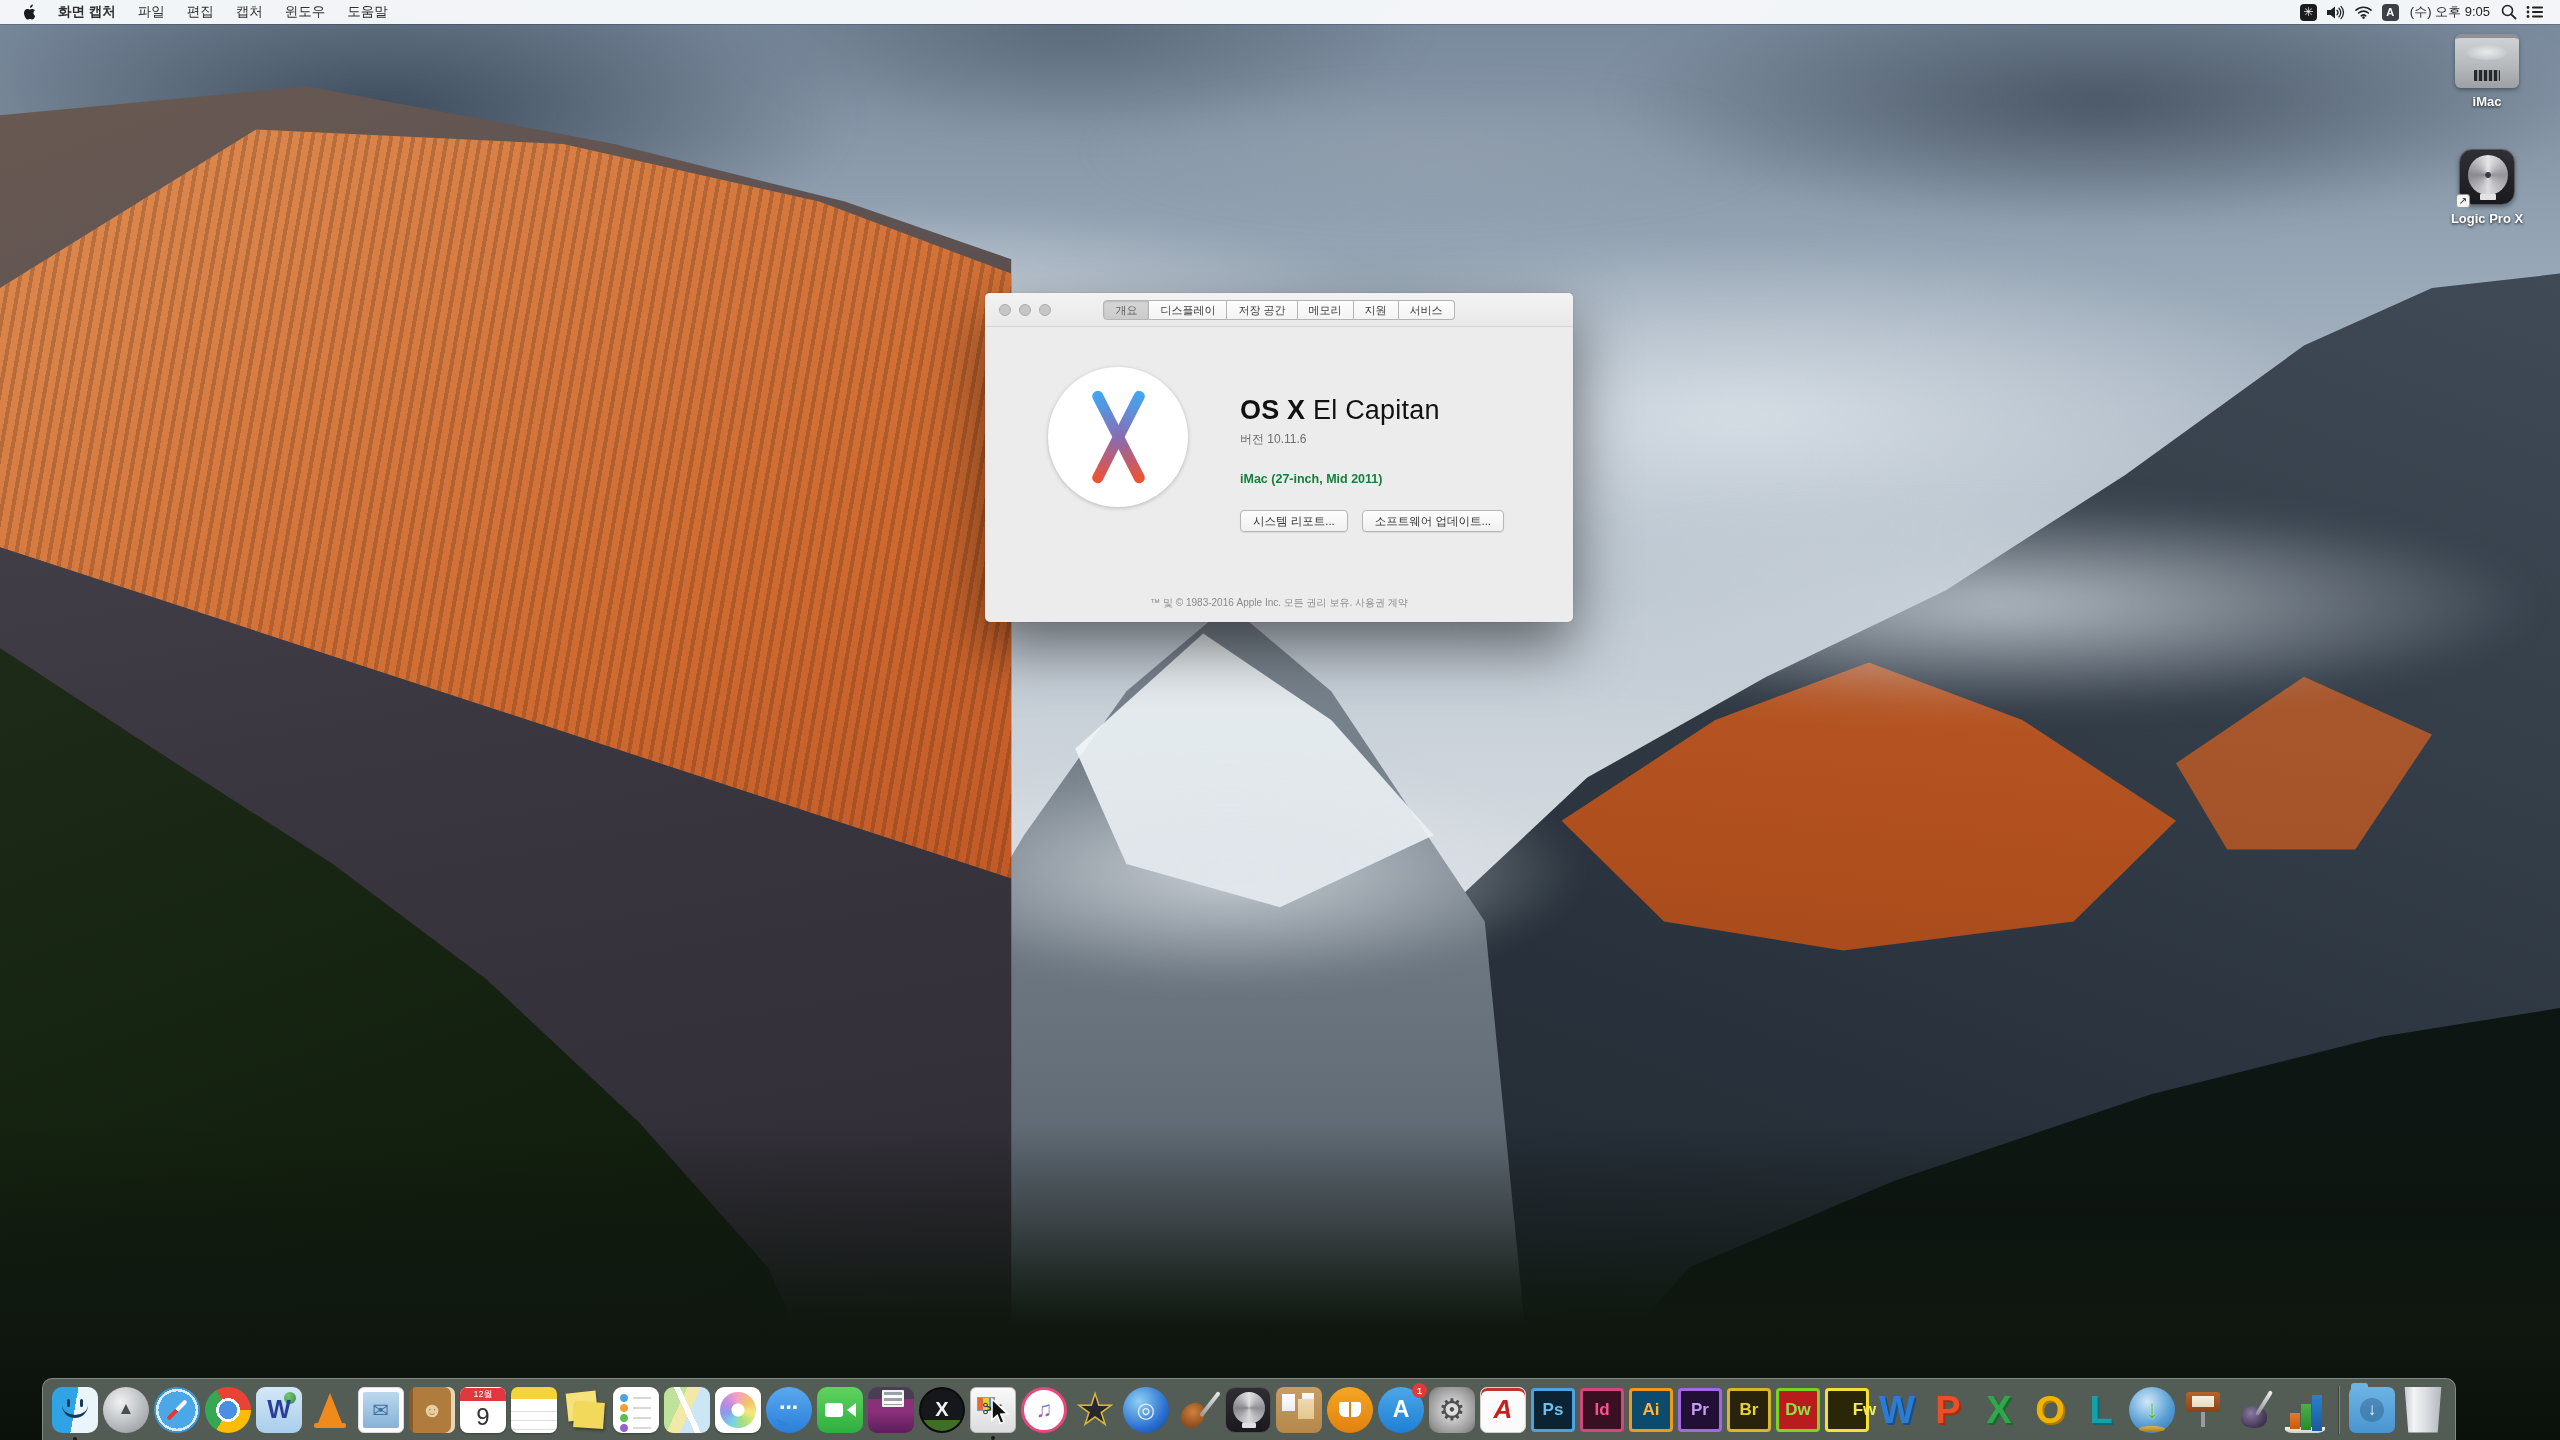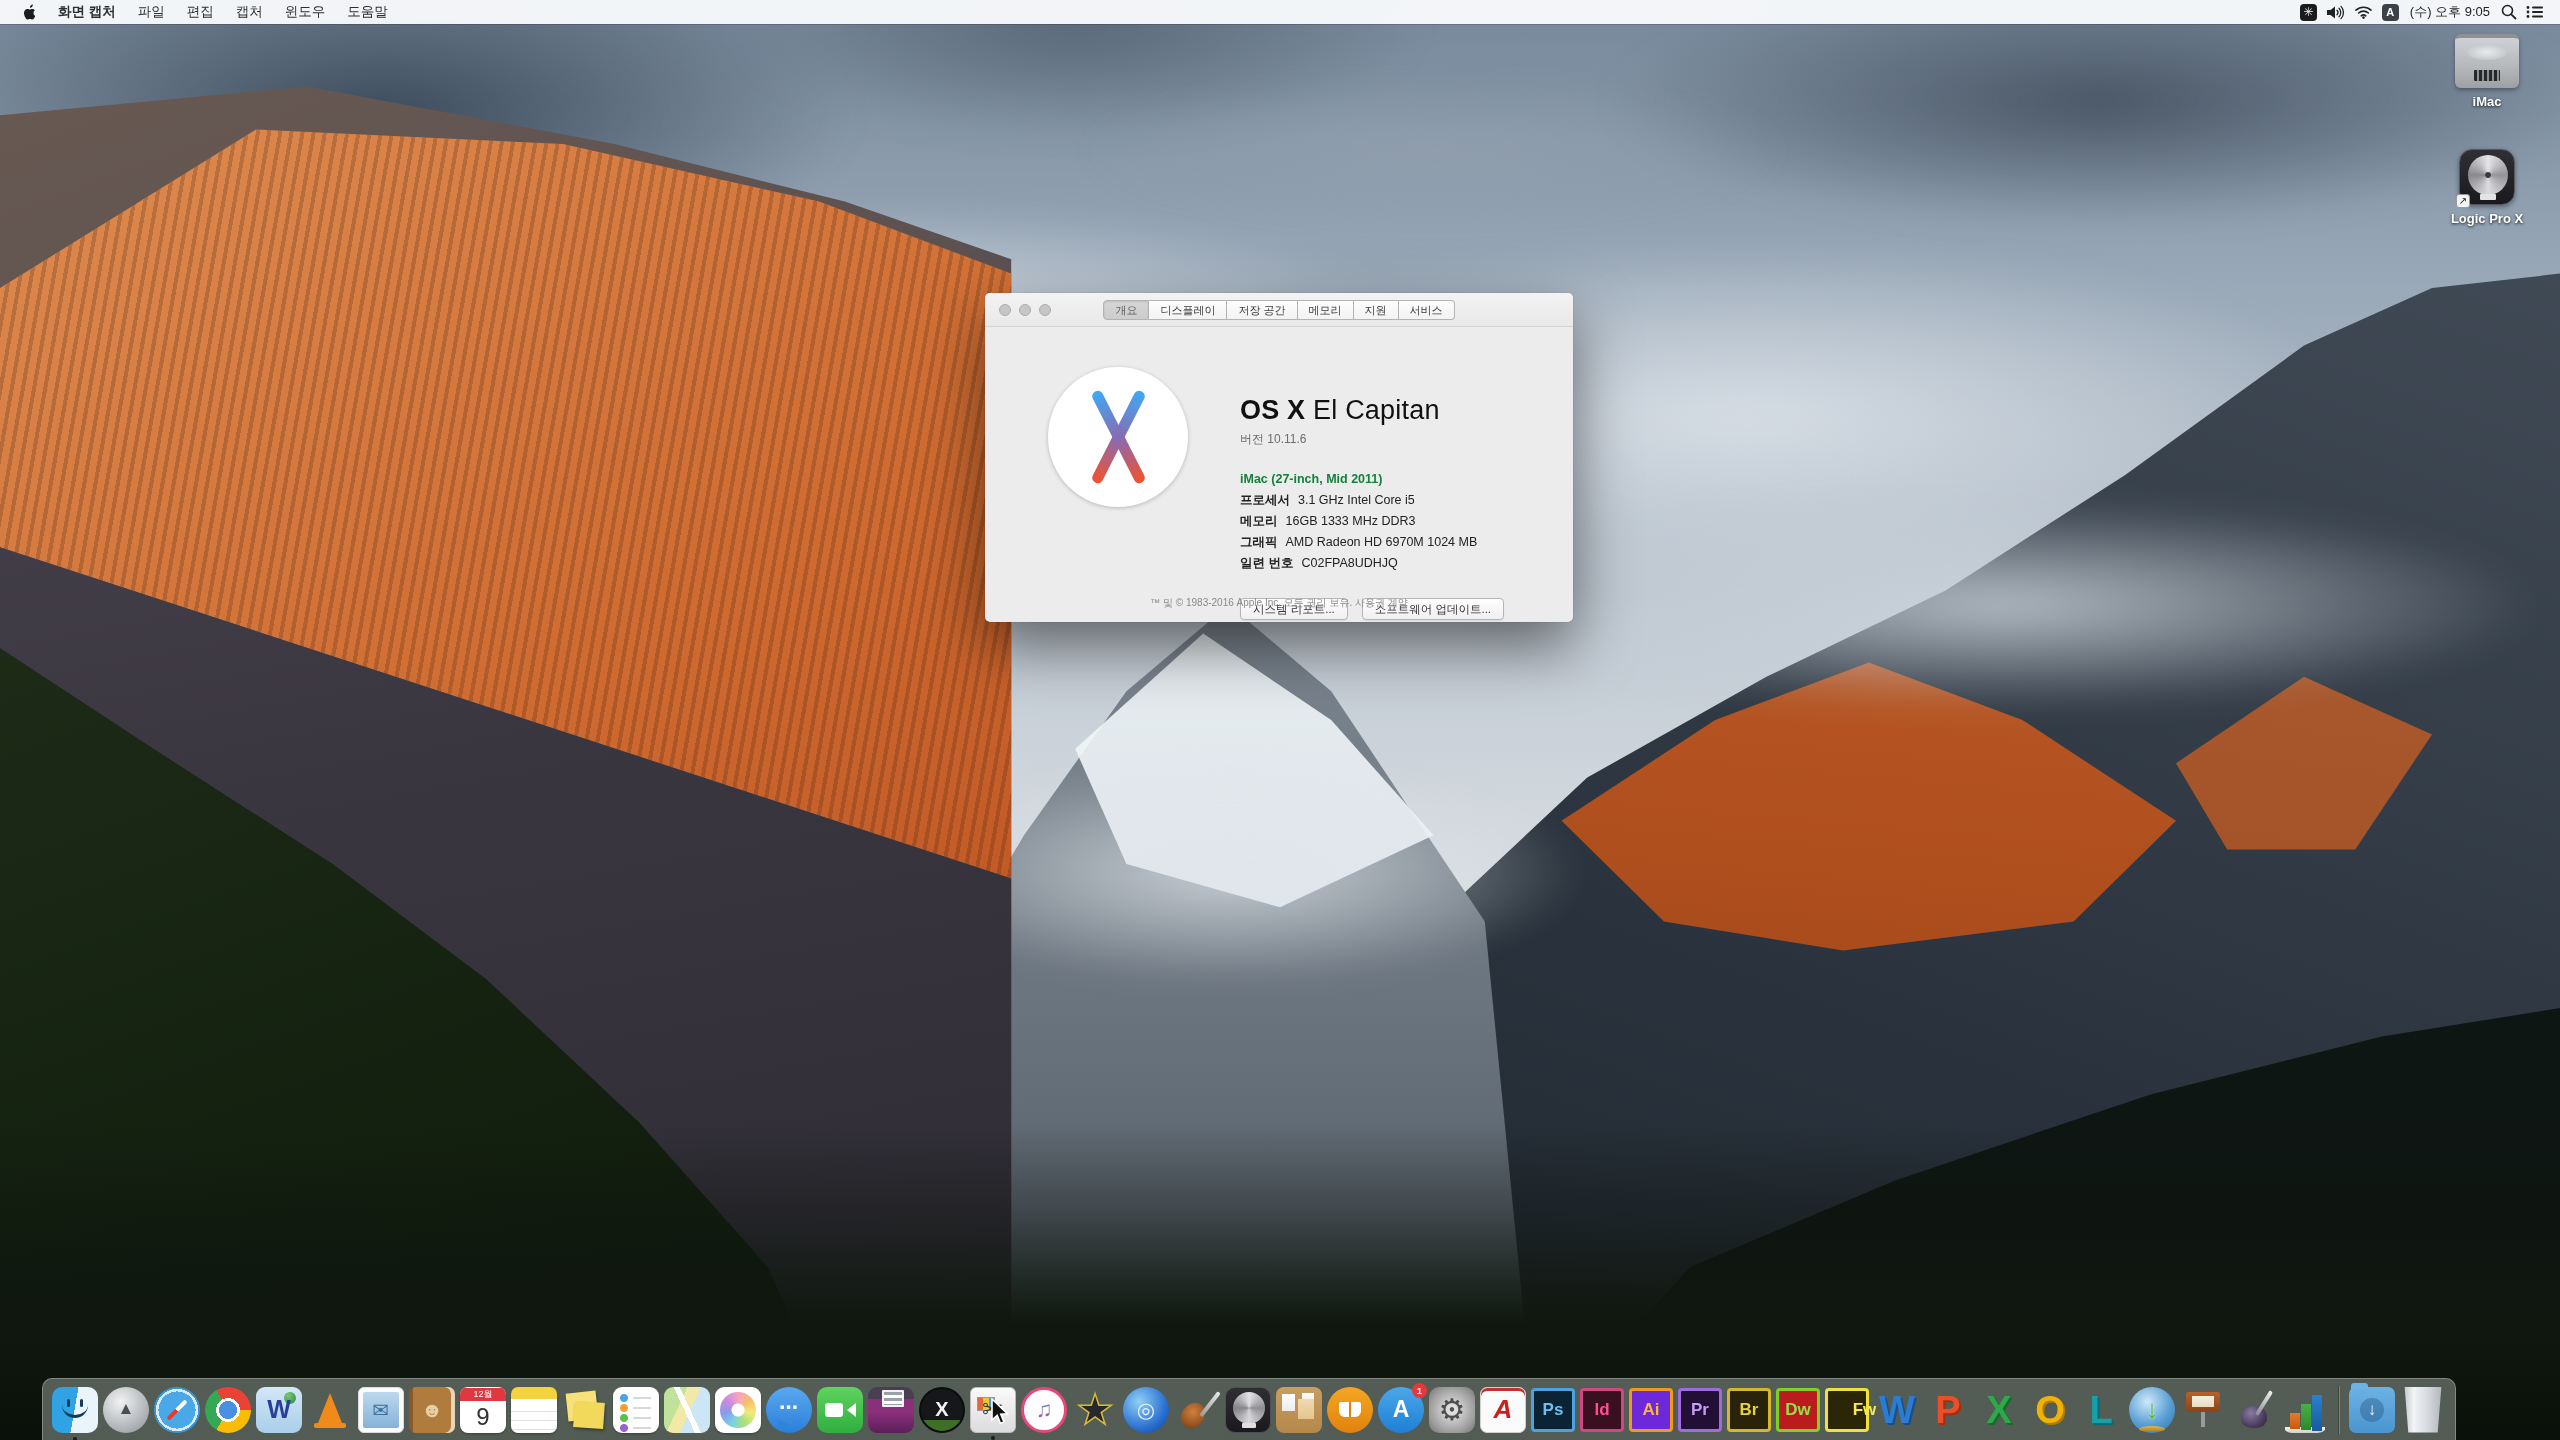--- a/index.html
+++ b/index.html
@@ -230,21 +230,21 @@
   .icon-appstore{border-radius:50%;background:linear-gradient(180deg,#4aa8e8,#1f7fd4);}
   .icon-appstore .glyph{font-size:23px;font-weight:bold;color:#fff;}
   .icon-sysprefs{border-radius:10px;background:radial-gradient(circle,#ececec,#9c9c9c 70%,#6e6e6e);}
   .icon-sysprefs .glyph{font-size:30px;color:#4e4e50;line-height:30px;}
   .icon-acrobat{border-radius:7px;background:#fbfbfb;border:1px solid #d0d0d0;box-shadow:inset 0 3px 0 #c23030;}
   .icon-acrobat .glyph{font-size:26px;font-weight:bold;font-style:italic;color:#c81f1f;}
   .adobe{border-radius:4px;border:3px solid;width:44px;height:44px;}
   .adobe .glyph{font-size:17px;font-weight:bold;}
   .icon-photoshop{background:#0b2333;border-color:#4aa3e0;}.icon-photoshop .glyph{color:#6cc0f5;}
   .icon-indesign{background:#38101f;border-color:#d0487f;}.icon-indesign .glyph{color:#ff4f93;}
-  .icon-illustrator{background:#6d28d9;border-color:#f09a1a;}.icon-illustrator .glyph{color:#ffb53a;}
+  .icon-illustrator{background:#0c4a6e;border-color:#f09a1a;}.icon-illustrator .glyph{color:#ffb53a;}
   .icon-premiere{background:#220f35;border-color:#a06ae0;align-items:center;}.icon-premiere .glyph{color:#c99af5;}
   .icon-bridge{background:#28230a;border-color:#d4b82a;}.icon-bridge .glyph{color:#e8d23a;}
   .icon-dreamweaver{background:#b91c1c;border-color:#7ed321;}.icon-dreamweaver .glyph{color:#93e04a;}
   .icon-fireworks{background:#2b2608;border-color:#f0e23a;padding-left:35px;}.icon-fireworks .glyph{color:#f5ea52;}
   .office .glyph{font-size:38px;font-weight:bold;line-height:40px;}
   .icon-word .glyph{color:#2b7cd3;text-shadow:2px 2px 0 #1a4f8a;}
   .icon-powerpoint .glyph{color:#e8502a;text-shadow:2px 2px 0 #a03010;}
   .icon-excel .glyph{color:#2ea84a;text-shadow:2px 2px 0 #1a6a2a;}
   .icon-outlook .glyph{color:#f0b400;text-shadow:2px 2px 0 #b07a00;}
   .icon-lync .glyph{color:#18a0a8;text-shadow:2px 2px 0 #0d6a70;}
@@ -397,26 +397,20 @@
         <div class="xbar xbar1"></div>
         <div class="xbar xbar2"></div>
       </div>
       <div class="about-text">
         <div class="os-title">
           <span class="os">OS X</span>
           <span>El Capitan</span>
         </div>
         <div class="os-version">버전 10.11.6</div>
         <div class="model">iMac (27-inch, Mid 2011)</div>
-        <div class="spec-list">
-            <div class="spec-row"><span class="sl">프로세서</span><span>3.1 GHz Intel Core i5</span></div>
-            <div class="spec-row"><span class="sl">메모리</span><span>16GB 1333 MHz DDR3</span></div>
-            <div class="spec-row"><span class="sl">그래픽</span><span>AMD Radeon HD 6970M 1024 MB</span></div>
-            <div class="spec-row"><span class="sl">일련 번호</span><span>C02FPA8UDHJQ</span></div>
-          </div>
         <div class="btn-row">
           <button class="push-btn">시스템 리포트...</button>
           <button class="push-btn">소프트웨어 업데이트...</button>
         </div>
       </div>
       <div class="about-footer">™ 및 © 1983-2016 Apple Inc. 모든 권리 보유. 사용권 계약</div>
     </div>
   </div>
 
   <div class="dock">

